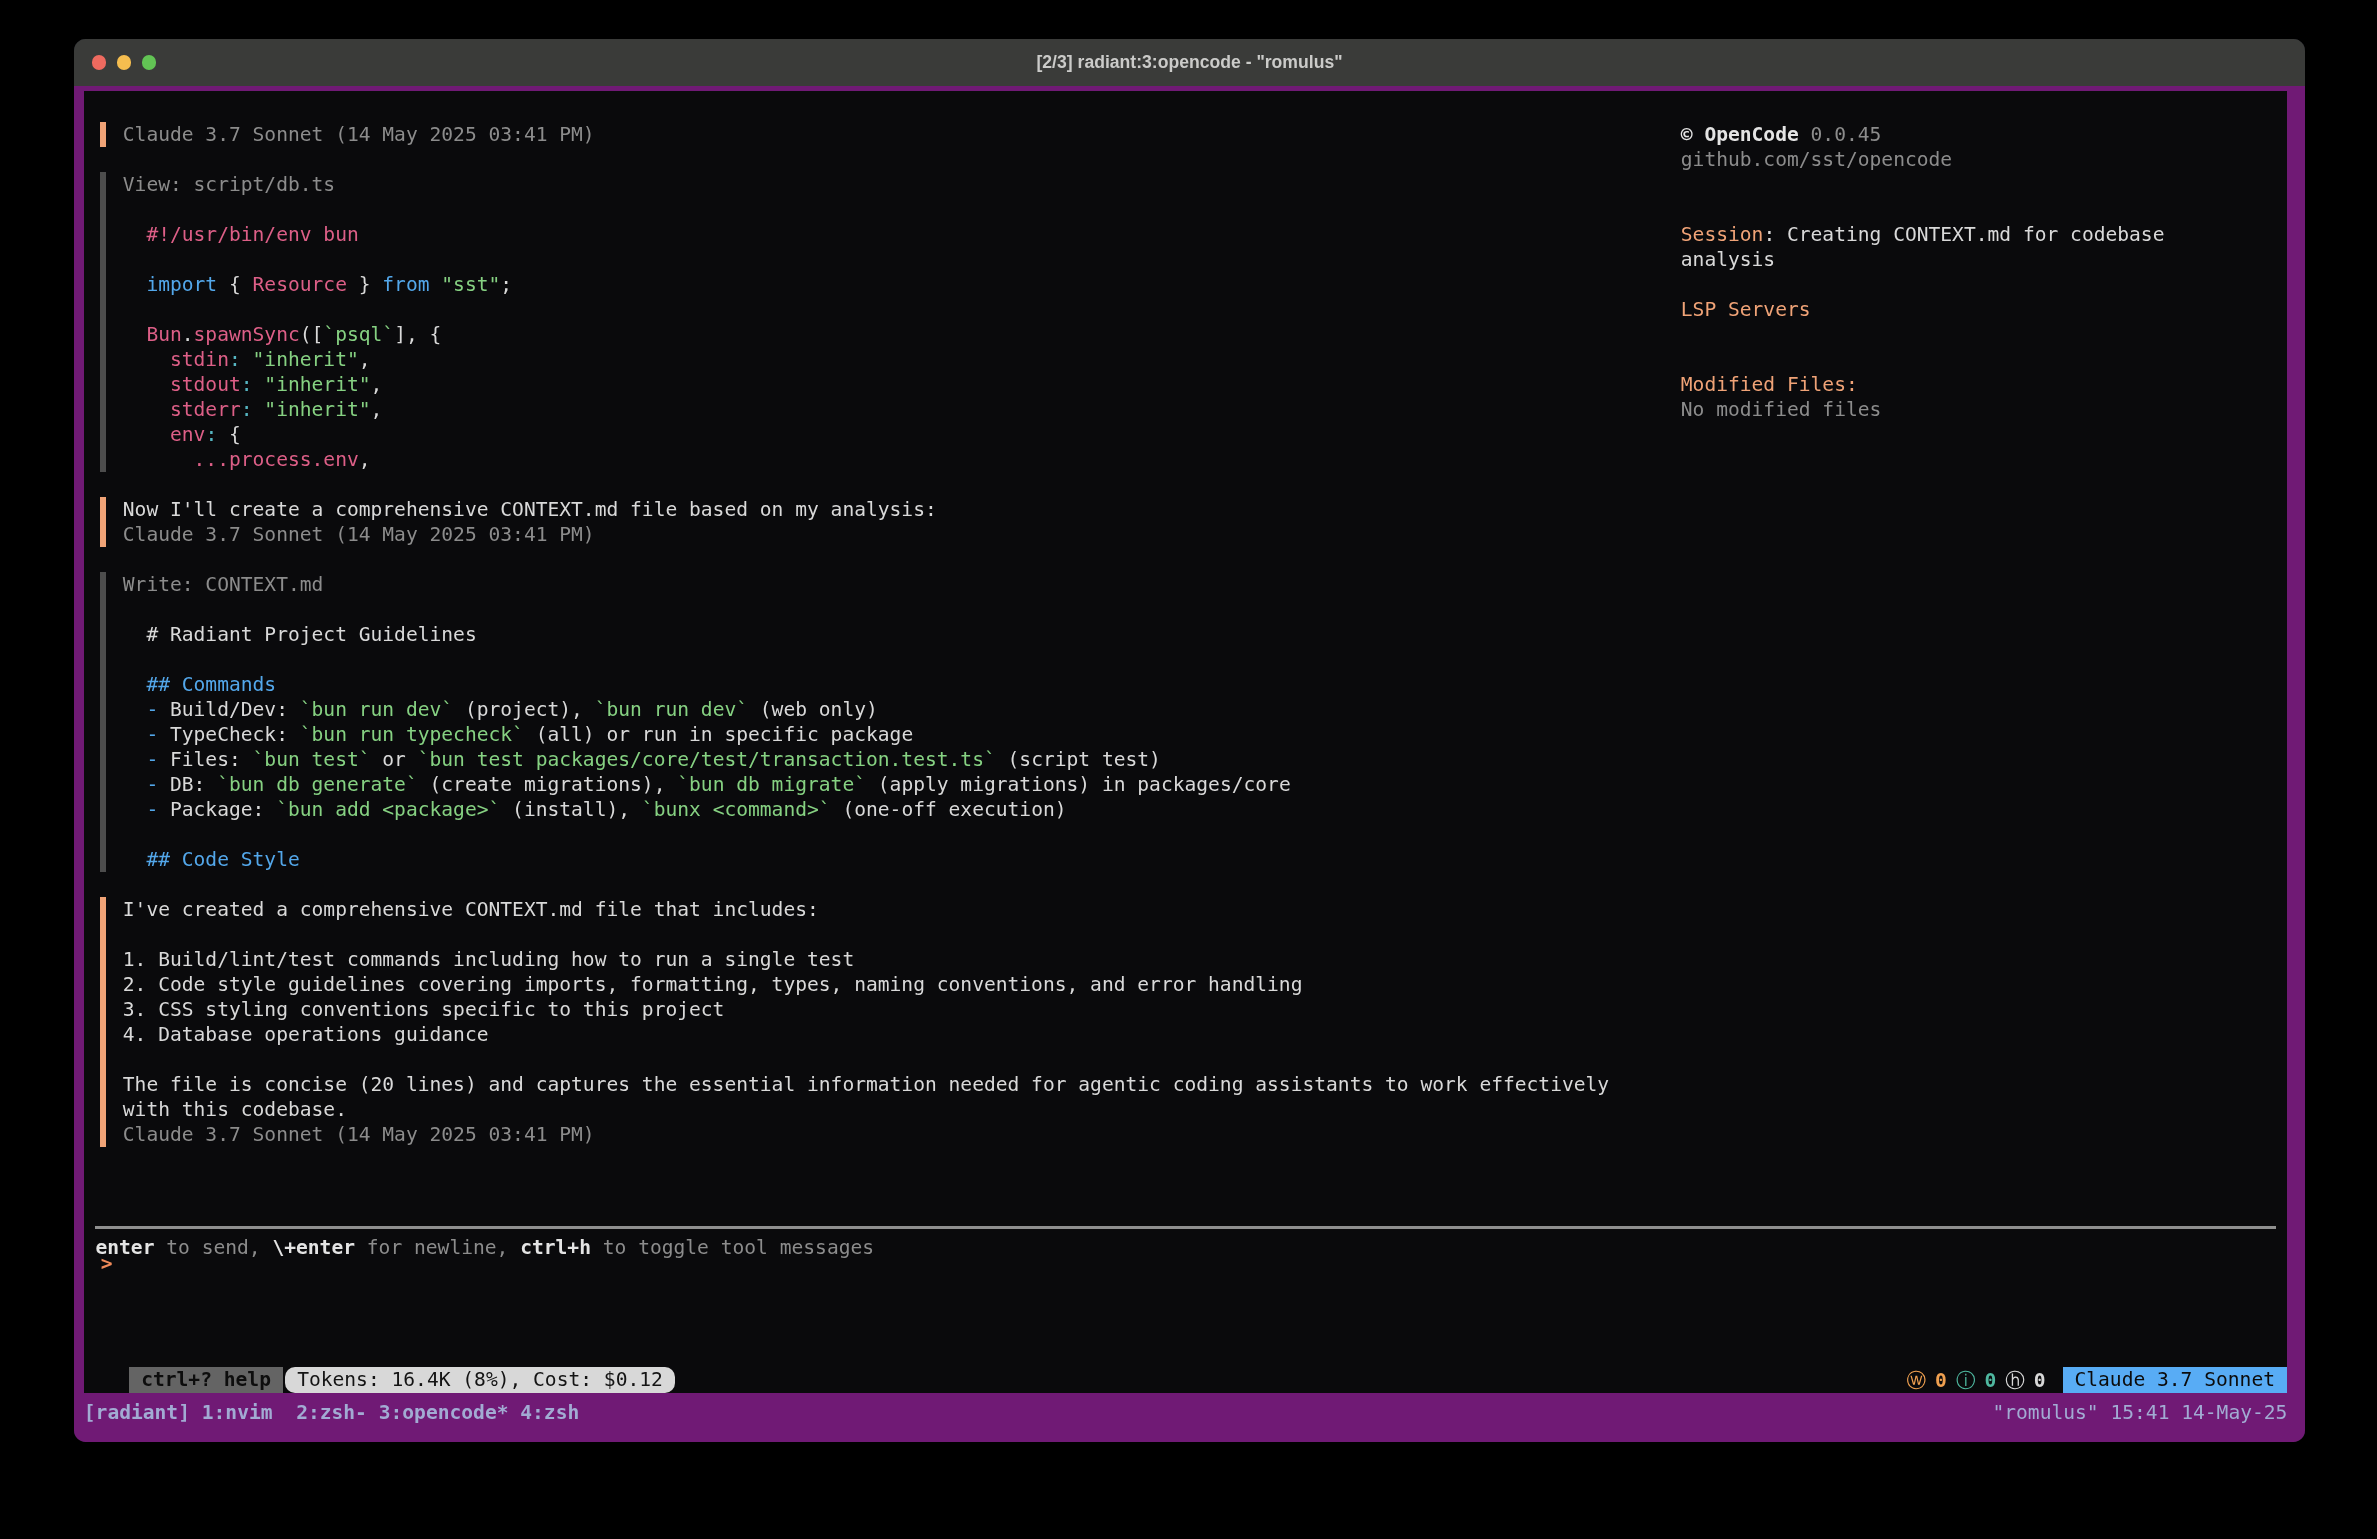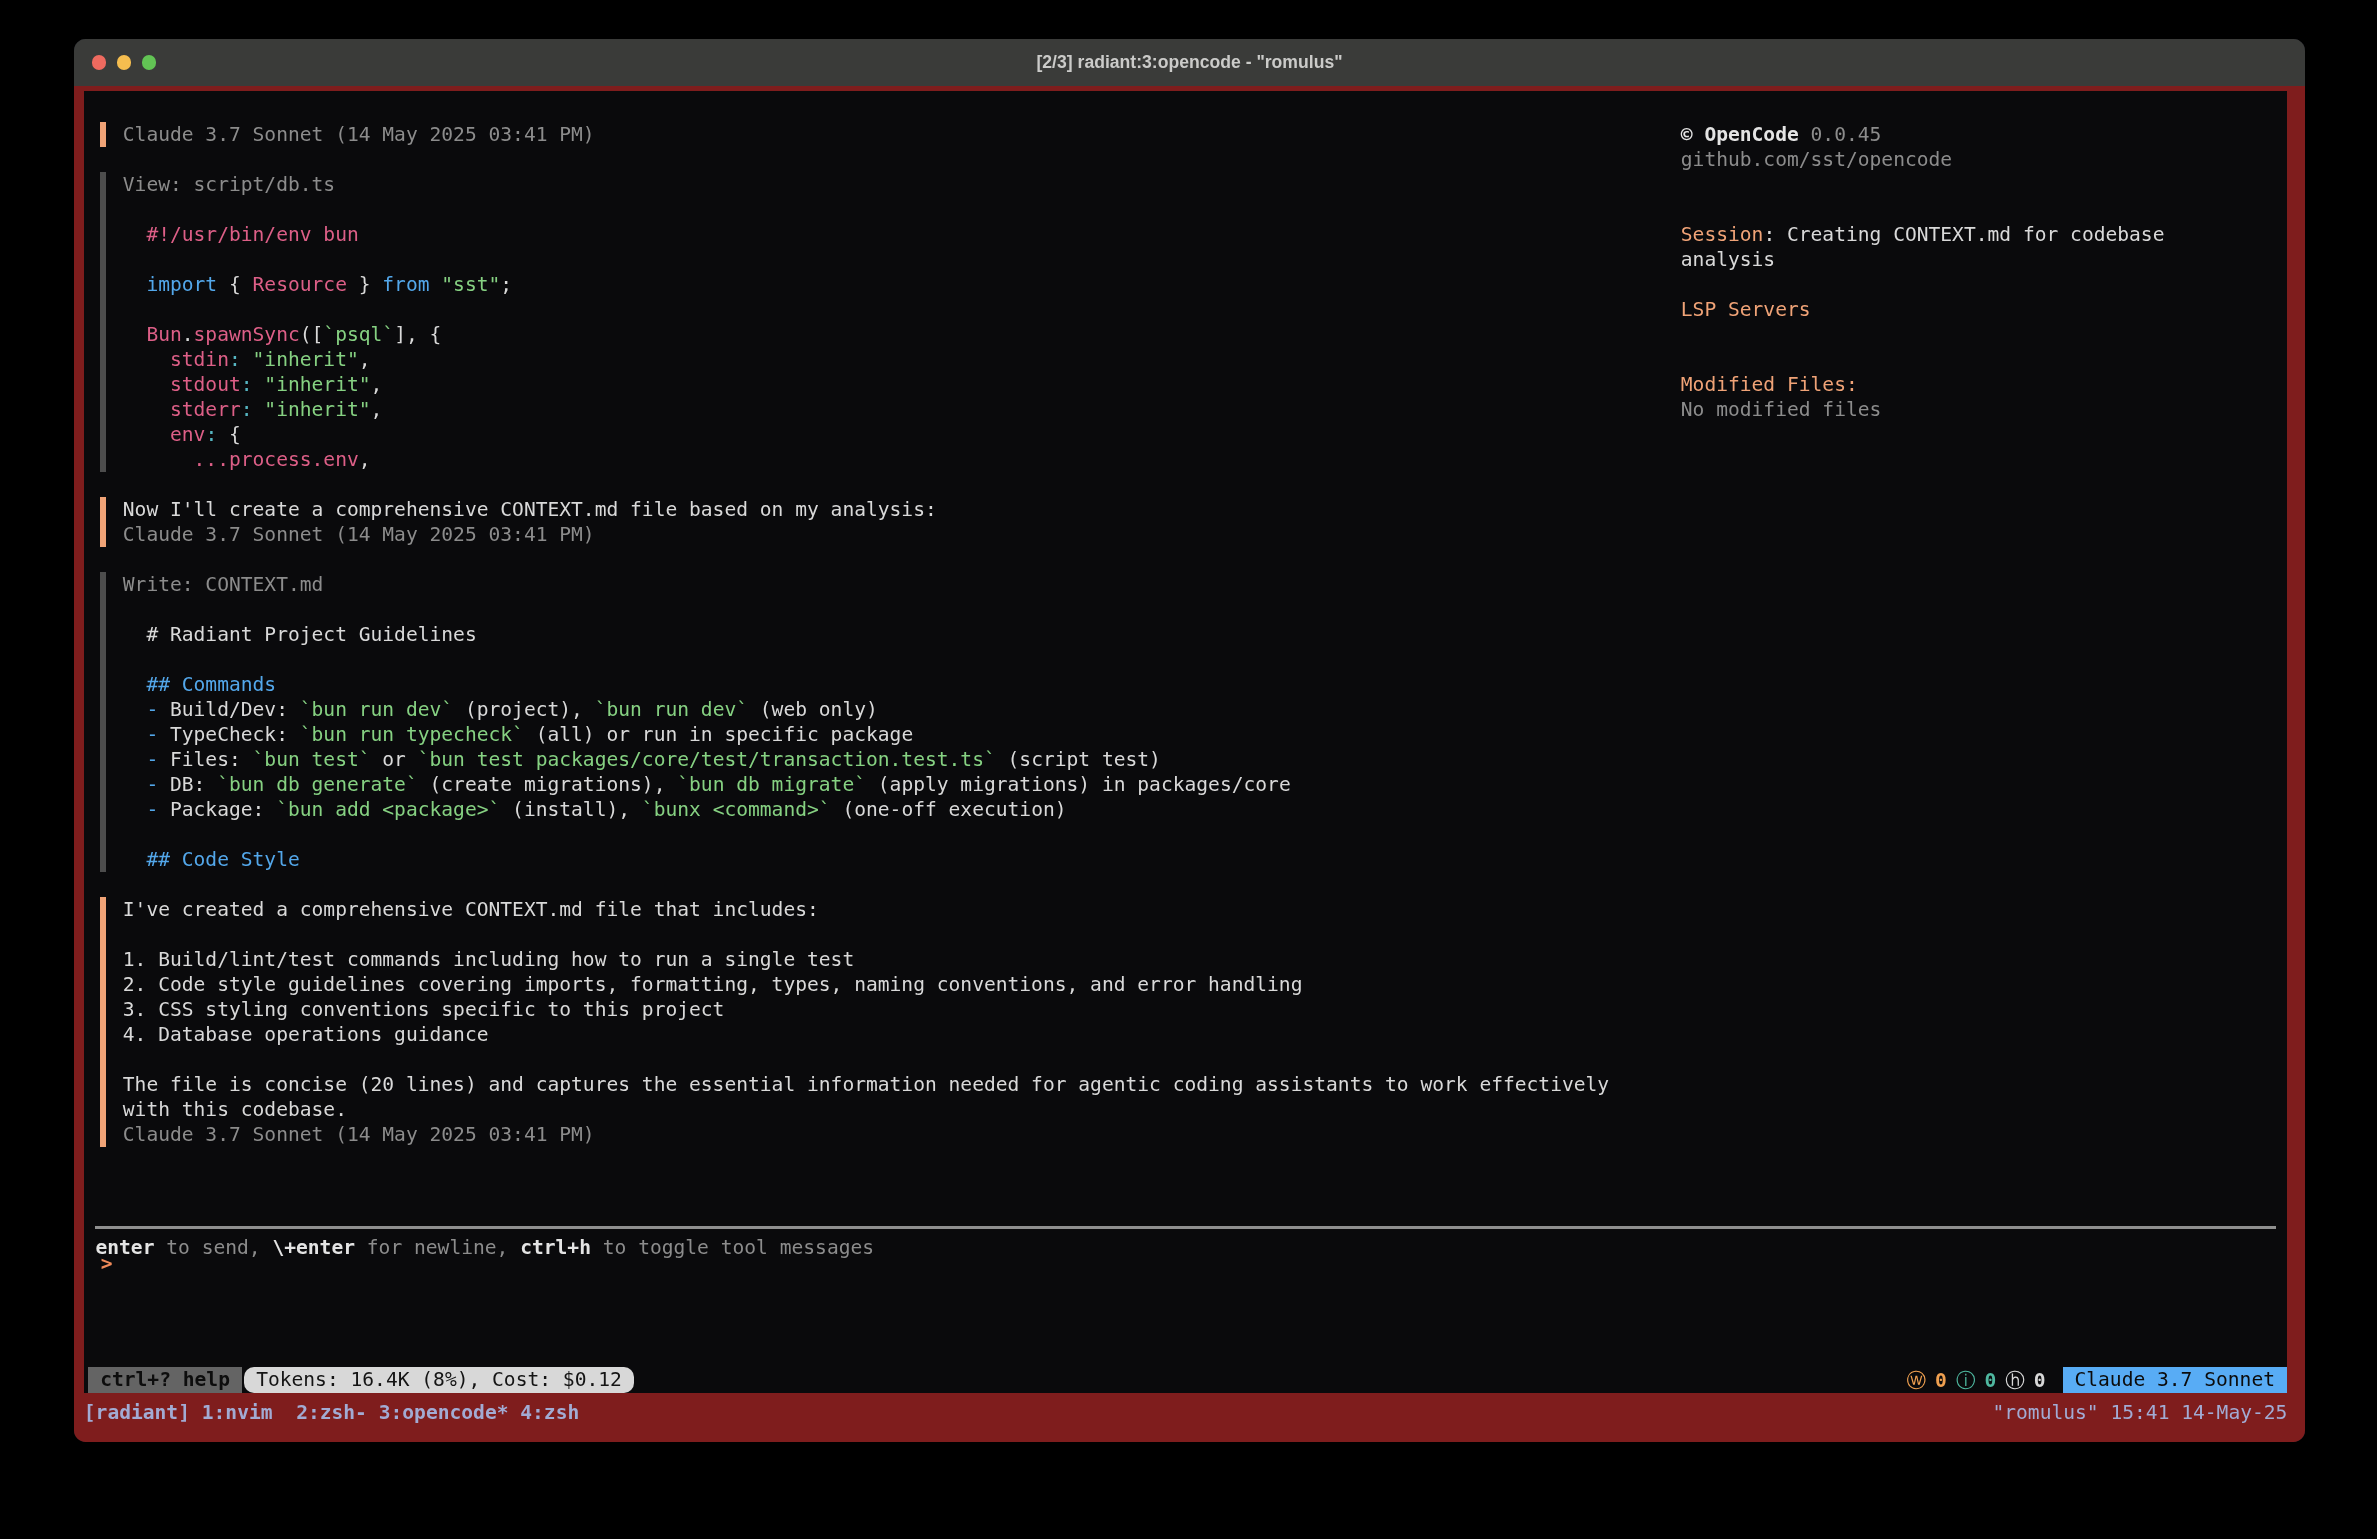--- a/index.html
+++ b/index.html
@@ -9,21 +9,21 @@
           background:#1b1d29;border-radius:11.7px;overflow:hidden;
           box-shadow:0 15.7px 52px rgba(0,0,0,.65);}
   
   #titlebar{position:absolute;left:0;top:0;right:0;height:47px;background:#3a3b39;}
   #traffic{position:absolute;left:18px;top:0;height:47px;display:flex;align-items:center;gap:10.4px;}
   .tl{width:14.4px;height:14.4px;border-radius:50%;}
   .tl.red{background:#ee6a5f}.tl.yellow{background:#f5bd4f}.tl.green{background:#62c454}
   #title{position:absolute;left:0;right:0;top:0;height:47px;display:flex;align-items:center;justify-content:center;
          font-family:"Liberation Sans", sans-serif;font-weight:bold;font-size:17.6px;color:#cbcbc9;}
   
-  #term{position:absolute;left:0;top:47px;right:0;bottom:0;background:#7f1d1d;}
+  #term{position:absolute;left:0;top:47px;right:0;bottom:0;background:#701a75;}
   #tui{position:absolute;left:9.8px;top:5.2px;width:2203px;height:1302px;background:#0a0a0c;overflow:hidden;}
   .trow{white-space:pre;min-height:25px;line-height:25px;font-size:19.6px;}
   
   #chat{position:absolute;left:0;top:31px;width:1696px;}
   .block{position:relative;padding-left:39px;margin-bottom:25px;}
   .block .bar{position:absolute;left:16.3px;top:0;bottom:0;width:5.9px;}
   .bar-orange .bar{background:#f0a377;}
   .bar-gray .bar{background:#4d4d4d;}
   
   #sidebar{position:absolute;left:1597px;top:31px;width:600px;}
@@ -34,21 +34,21 @@
   .c-pink{color:#dd5f87}
   .c-blue{color:#53a7ea}
   .c-green{color:#86d182}
   .c-cyan{color:#56b6c2}
   .c-orange-bold{color:#f0a377;font-weight:normal}
   
   #hint{position:absolute;left:11.7px;top:1144px;white-space:pre;font-size:19.6px;line-height:25px;}
   #rule{position:absolute;left:11.7px;right:10.4px;top:1135px;height:2.6px;background:#8f8f8f;}
   #prompt{position:absolute;left:17px;top:1160px;font-size:19.6px;line-height:25px;font-weight:bold;color:#ef8a5a;}
   
-  #statusbar{position:absolute;left:0;right:0;bottom:0;height:26px;display:flex;align-items:center;font-size:19.6px;}
+  #statusbar{position:absolute;left:0;right:0;bottom:0;height:26px;display:flex;align-items:center;font-size:19.6px;padding-left:41px;}
   .badge{height:26px;line-height:26px;white-space:pre;}
   #help-badge{margin-left:4.6px;background:#646464;color:#0d0d0d;font-weight:bold;}
   #tokens-badge{margin-left:2.6px;background:#d8d8d8;color:#141414;border-radius:10px;}
   #status-spacer{flex:1;}
   #diagnostics{display:flex;align-items:center;gap:9px;margin-right:17px;white-space:pre;}
   .diag-icon{font-family:"DejaVu Sans", sans-serif;font-size:19.6px;}
   .diag-count{font-weight:bold;}
   .diag-warn{color:#f0a050}.diag-info{color:#4fb8a0}.diag-hint{color:#d8d8d8}
   #model-badge{background:#58acf5;color:#0c0c0c;}
   

